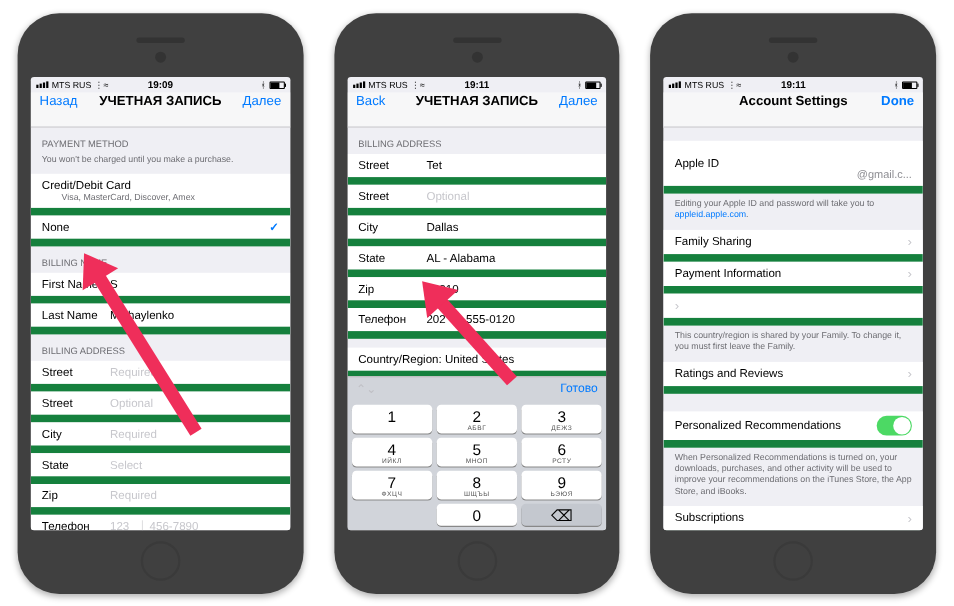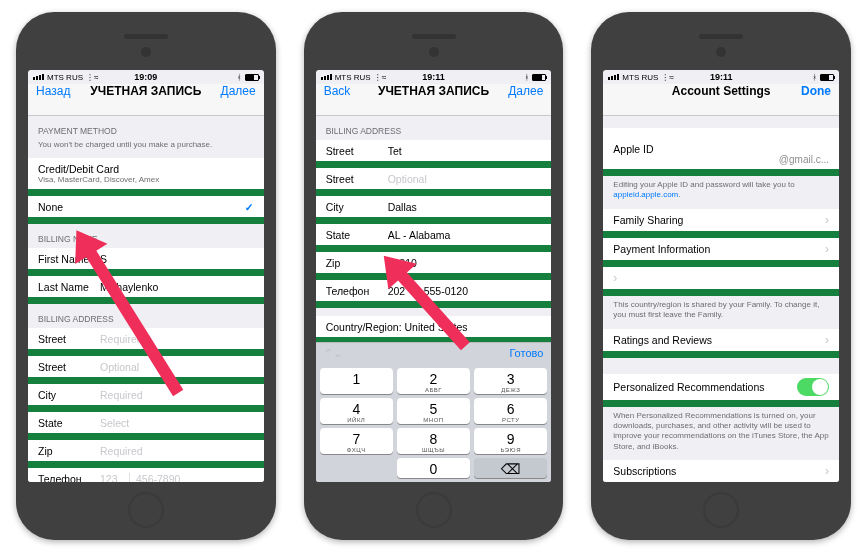--- a/index.html
+++ b/index.html
@@ -24,21 +24,21 @@
   .content { flex:1; overflow:hidden; font-size:10.5px; }
   .sect-head { padding:10px 10px 4px; font-size:8.5px; color:#6d6d72; text-transform:uppercase; }
   .sect-foot { padding:4px 10px 8px; font-size:8px; color:#6d6d72; line-height:1.3; }
   .sect-foot a { color:#007aff; text-decoration:none; }
   .row { background:#fff; min-height:28px; display:flex; align-items:center; padding:4px 10px; border-bottom:7px solid #15803d; }
   .row .label { flex:0 0 62px; color:#000; }
   .row .label-wide { flex:1; color:#000; }
   .row .value { flex:1; color:#000; }
   .row .value.ph { color:#c7c7cc; }
   .row .detail { color:#8e8e93; font-size:10px;margin-top:22px; }
-  .row .sub { font-size:8px; color:#6d6d72; }
+  .row .sub { font-size:8px; color:#6d6d72;margin-left:18px; }
   .row .chev { color:#c7c7cc; font-size:12px; }
   .row .check { color:#007aff; font-weight:bold; }
   .row.two-line { flex-direction:column; align-items:flex-start; padding:5px 10px; }
   .phone-input { display:flex; gap:6px; flex:1;justify-content:space-between; }
   .phone-input .code { width:30px; color:#c7c7cc; border-right:1px solid #e0e0e2; padding-right:4px; }
   .kb { background:#d1d4da; }
   .kb-top { display:flex; justify-content:space-between; padding:4px 8px; border-top:1px solid #bbb; }
   .kb-top span { color:#007aff; font-size:11px; }
   .kb-top .mute { color:#bfbfc4; }
   .kb-rows { display:grid; grid-template-columns:repeat(3,1fr); gap:4px; padding:4px; }

